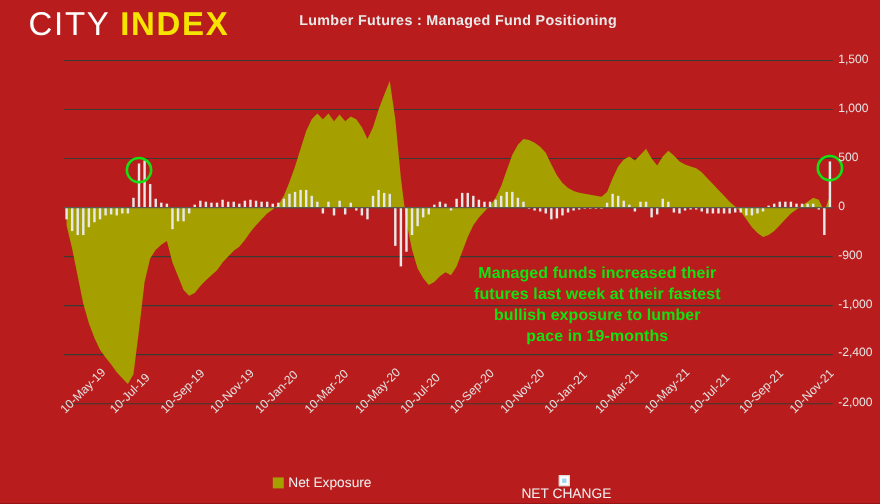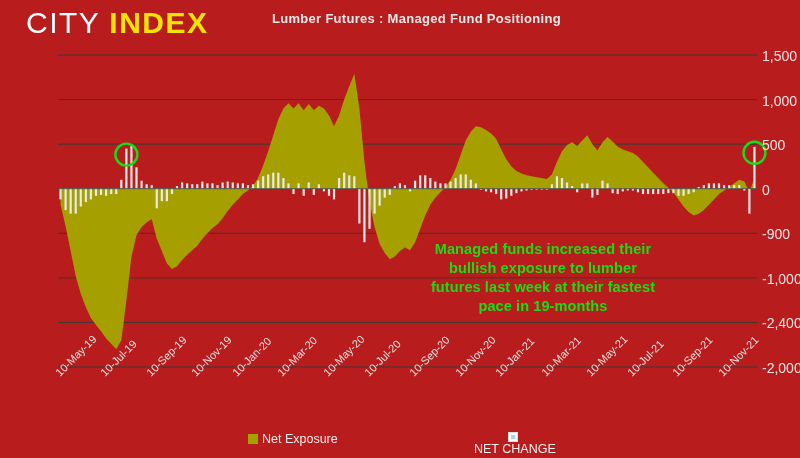--- a/index.html
+++ b/index.html
@@ -83,21 +83,21 @@
     color: #e2e2e2;
     white-space: nowrap;
     transform-origin: left top;
     transform: rotate(-45deg);
   }
 
   
   .ylabel {
     position: absolute;
     left: 762px;
-    font-size: 14px;
+    font-size: 11px;
     color: #e6e6e6;
     white-space: nowrap;
   }
 
   
   #legend {
     position: absolute;
     left: 0; top: 430px;
     width: 800px; height: 24px;
   }
@@ -315,22 +315,22 @@
       <div class="ylabel" style="top: 137.143px;">500</div>
       <div class="ylabel" style="top: 181.714px;">0</div>
       <div class="ylabel" style="top: 226.286px;">-900</div>
       <div class="ylabel" style="top: 270.857px;">-1,000</div>
       <div class="ylabel" style="top: 315.429px;">-2,400</div>
       <div class="ylabel" style="top: 360px;">-2,000</div>
     </div>
 
   <div id="annotation">
     <div>Managed funds increased their</div>
+    <div>futures last week at their fastest</div>
     <div>bullish exposure to lumber</div>
-    <div>futures last week at their fastest</div>
     <div>pace in 19-months</div>
   </div>
 
   <div id="xlabels">
       <div class="xlabel" style="left: 52.5326px; top: 2px;">10-May-19</div>
       <div class="xlabel" style="left: 98.1196px; top: 2px;">10-Jul-19</div>
       <div class="xlabel" style="left: 143.707px; top: 2px;">10-Sep-19</div>
       <div class="xlabel" style="left: 189.293px; top: 2px;">10-Nov-19</div>
       <div class="xlabel" style="left: 229.815px; top: 2px;">10-Jan-20</div>
       <div class="xlabel" style="left: 275.402px; top: 2px;">10-Mar-20</div>

